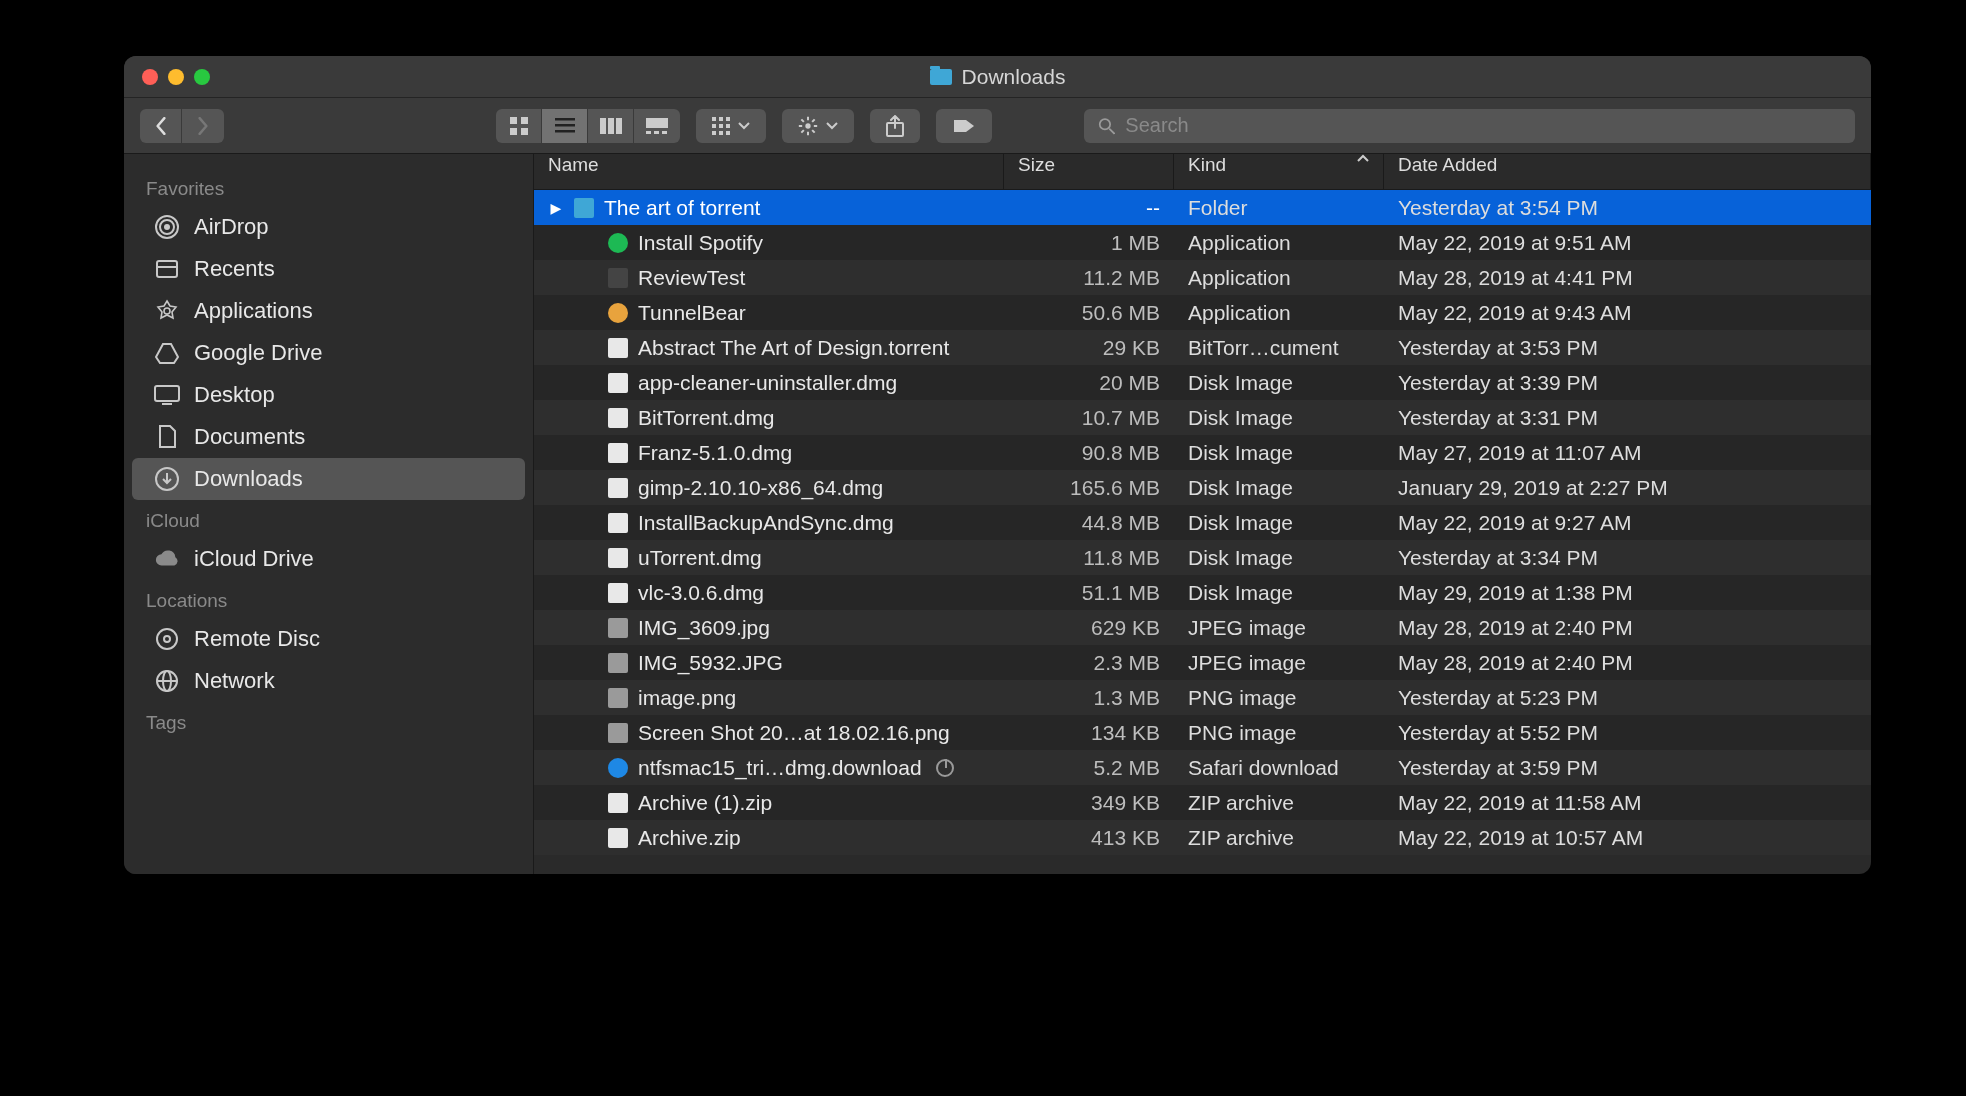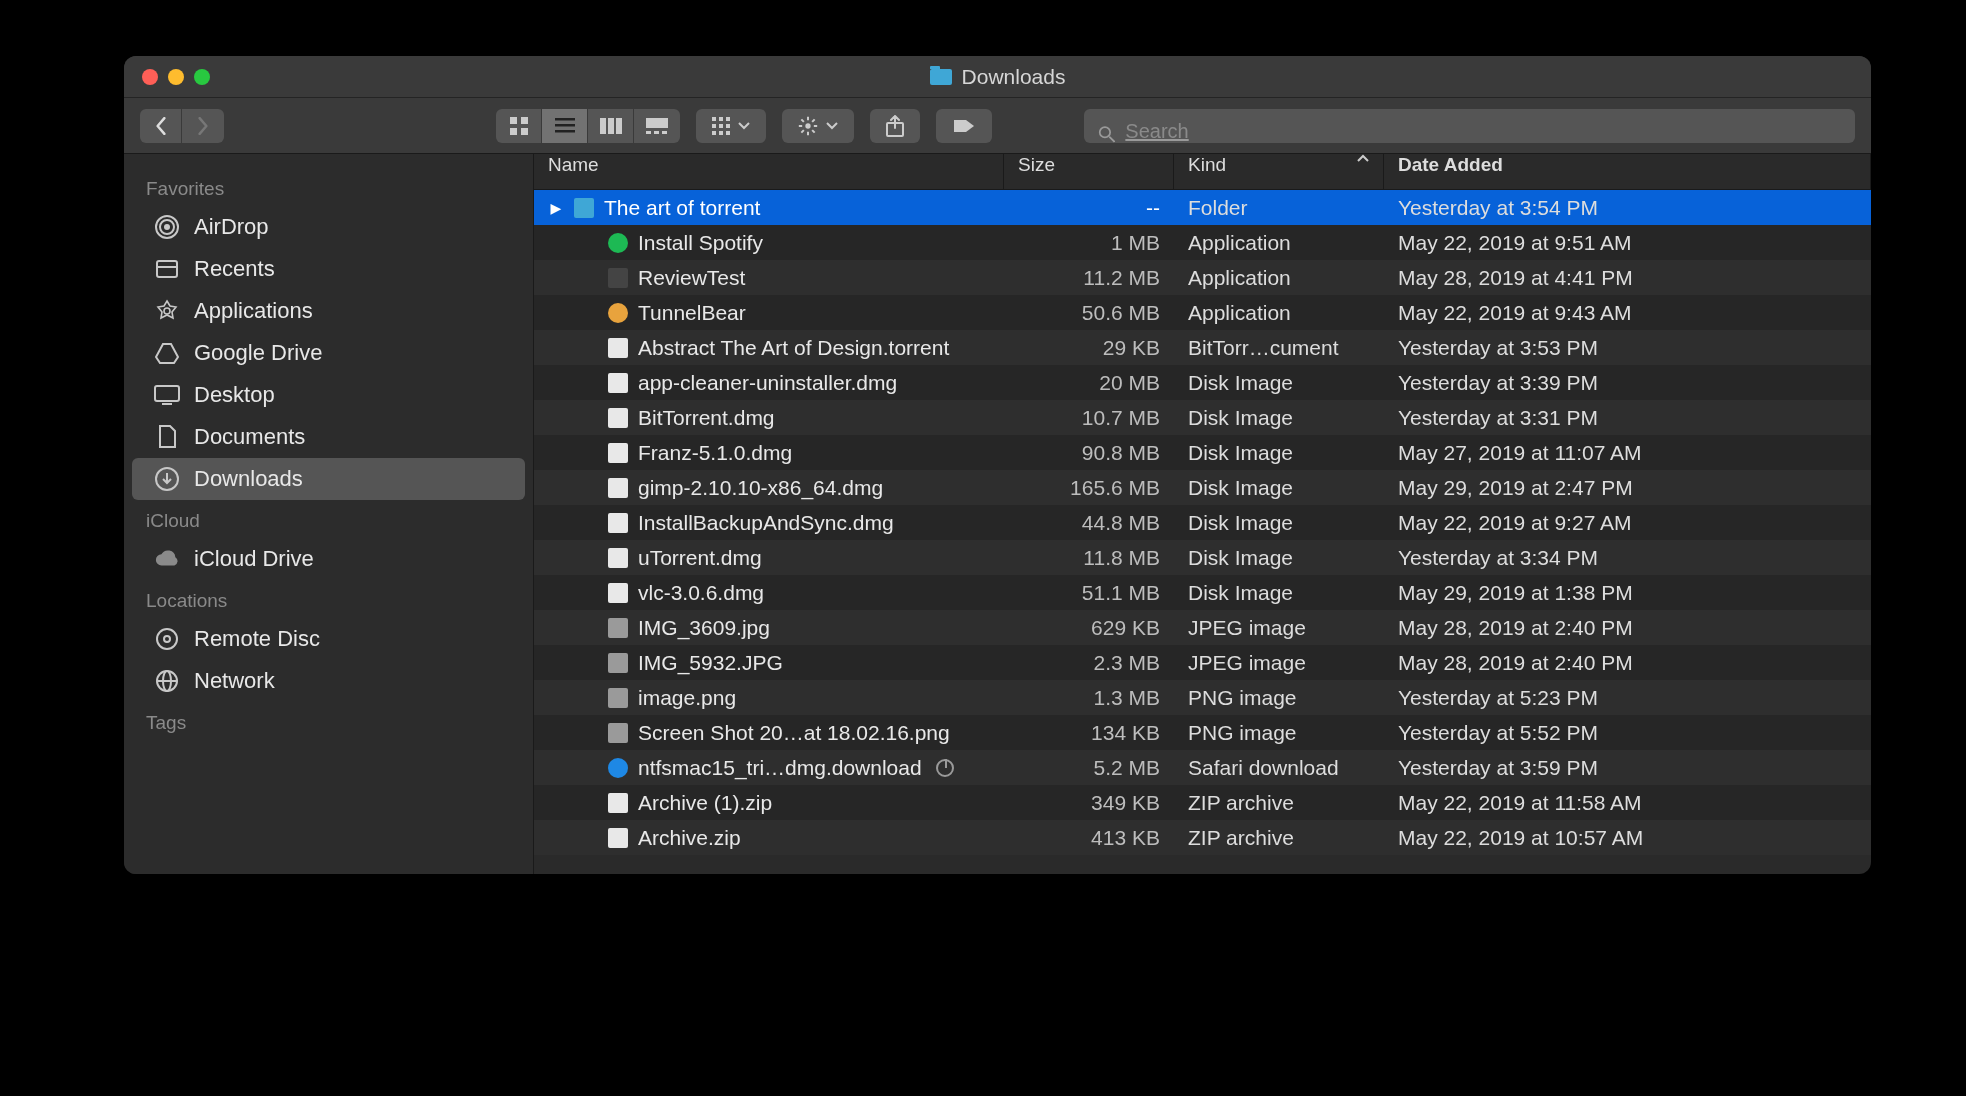--- a/index.html
+++ b/index.html
@@ -19,40 +19,40 @@
   
   .toolbar { height: 56px; background: #3a3a3a; display: flex; align-items: center; padding: 0 16px; gap: 16px; border-bottom: 1px solid #1a1a1a;}
   .btngrp, .btn { background: #555; border-radius: 6px; display: flex; align-items: center; height: 34px; }
   .btngrp .seg { width: 46px; height: 100%; display:flex; align-items:center; justify-content:center; border-right:1px solid #3a3a3a;}
   .btngrp .seg:last-child{border-right:none;}
   .btngrp .seg.active { background:#727272;}
   .btn { padding: 0 16px; gap:8px; justify-content:center;}
   .nav .seg{width:42px; font-size:22px; color:#b8b8b8;}
   .nav .seg.disabled{color:#7a7a7a;}
   .spacer { flex: 0 0 240px; }
-  .search { flex:1; height:34px; background:#555; border-radius:6px; display:flex; align-items:flex-end; padding:0 14px; gap:10px; color:#9a9a9a; font-size:20px;text-decoration:underline;}
+  .search { flex:1; height:34px; background:#555; border-radius:6px; display:flex; align-items:center; padding:0 14px; gap:10px; color:#9a9a9a; font-size:20px;}
   .search input{ background:transparent; border:none; outline:none; color:#ddd; font-size:20px; width:100%;}
   .search input::placeholder{color:#8a8a8a;}
   svg { display:block; }
   
   .body { flex:1; display:flex; min-height:0;border-radius:19px;}
   
   .sidebar { width: 410px; background:#2c2c2c; border-right:1px solid #1a1a1a; padding:14px 0; overflow:auto;}
   .sb-heading { padding: 10px 22px 6px; color:#8a8a8a; font-size:19px; font-weight:500;}
   .sb-item { display:flex; align-items:center; gap:14px; padding:8px 22px; font-size:22px; color:#e8e8e8; border-radius:6px; margin:0 8px;}
   .sb-item.active{ background:#555;}
   .sb-item .sb-ico{ width:26px; height:26px; display:flex;align-items:center;justify-content:center; color:#c8c8c8;}
   
   .content { flex:1; display:flex; flex-direction:column; min-width:0;}
   .cols { height:36px; background:#2a2a2a; border-bottom:1px solid #1a1a1a; display:flex; align-items:center; font-size:19px; color:#ddd;}
   .col { padding:0 14px; border-right:1px solid #1a1a1a; display:flex; align-items:flex-start; height:100%;}
   .col.name{ flex:0 0 470px;}
   .col.size{ flex:0 0 170px; justify-content:flex-start;}
   .col.kind{ flex:0 0 210px; justify-content:space-between;}
-  .col.date{ flex:1;font-weight:bold;}
+  .col.date{ flex:1;}
   .col .sort{ font-size:12px; color:#ccc;}
   .rows{ flex:1; overflow:auto; font-size:21px;}
   .row{ display:flex; align-items:center; height:35px;}
   .row:nth-child(odd){ background:#2e2e2e;}
   .row:nth-child(even){ background:#262626;}
   .row.selected{ background:#0762d9 !important; color:#fff;}
   .cell{ padding:0 14px; white-space:nowrap; overflow:hidden; text-overflow:ellipsis;}
   .cell.name{ flex:0 0 470px; display:flex; align-items:center; gap:10px;}
   .cell.size{ flex:0 0 170px; text-align:right; color:#bdbdbd;}
   .row.selected .cell.size{color:#fff;}
@@ -402,21 +402,21 @@
             </div>
             <div class="row">
               <div class="cell name">
                 <span class="indent"></span>
                 <span class="indent"></span>
                 <span class="fileico fi-doc"></span>
                 <span>gimp-2.10.10-x86_64.dmg</span>
               </div>
               <div class="cell size">165.6 MB</div>
               <div class="cell kind">Disk Image</div>
-              <div class="cell date">May 29, 2019 at 2:47 PM</div>
+              <div class="cell date">January 29, 2019 at 2:27 PM</div>
             </div>
             <div class="row">
               <div class="cell name">
                 <span class="indent"></span>
                 <span class="indent"></span>
                 <span class="fileico fi-doc"></span>
                 <span>InstallBackupAndSync.dmg</span>
               </div>
               <div class="cell size">44.8 MB</div>
               <div class="cell kind">Disk Image</div>

